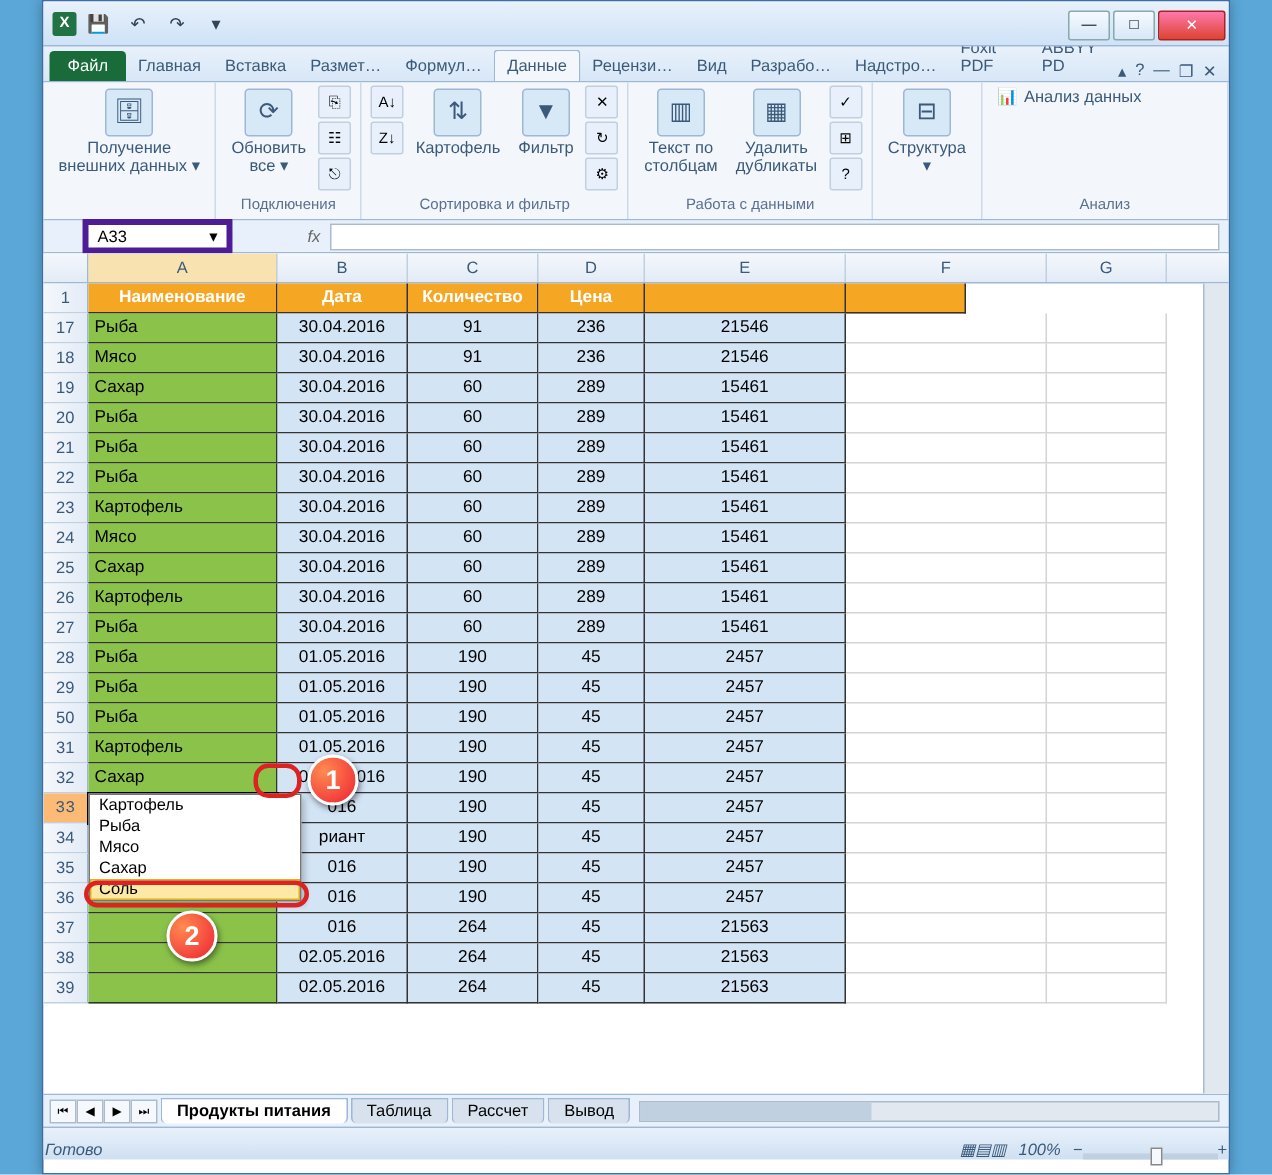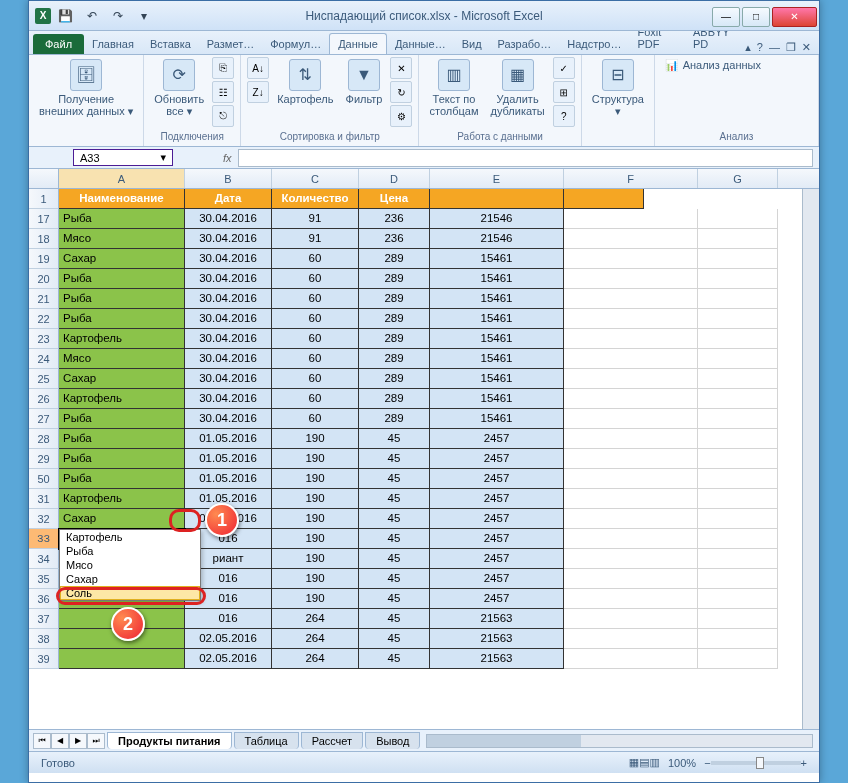--- a/index.html
+++ b/index.html
@@ -20,21 +20,21 @@
 .help-tabs { margin-left: auto; display: flex; gap: 6px; padding-right: 8px; color: #3b5a7a; font-size: 11px; }
 .ribbon { height: 92px; background: #f3f7fc; border-bottom: 1px solid #9db7d4; display: flex; font-size: 11px; }
 .rgroup { border-right: 1px solid #cdd9e8; padding: 2px 6px; display: flex; flex-direction: column; justify-content: space-between; }
 .rgroup-label { text-align: center; color: #5a7090; font-size: 10px; padding-bottom: 2px; }
 .rgroup-body { display: flex; gap: 4px; align-items: flex-start; flex: 1; }
 .big-btn { display: flex; flex-direction: column; align-items: center; gap: 2px; padding: 2px 4px; text-align: center; line-height: 1.1; color: #3b5a7a; }
 .big-icon { width: 32px; height: 32px; background: #d7e8f7; border: 1px solid #9db7d4; border-radius: 3px; display: flex; align-items: center; justify-content: center; font-size: 16px; }
 .small-btns { display: flex; flex-direction: column; gap: 2px; }
 .small-btn { width: 22px; height: 22px; background: #e8f1fb; border: 1px solid #c0d0e0; border-radius: 2px; font-size: 10px; display: flex; align-items: center; justify-content: center; }
 .namebox-row { height: 22px; background: #e8f1fb; border-bottom: 1px solid #9db7d4; display: flex; align-items: center; font-size: 11px; }
-.namebox { width: 100px; margin-left: 44px; background: #fff; border: 1px solid #4c1d95; padding: 1px 6px; display: flex; justify-content: space-between; align-items: center; }
+.namebox { width: 100px; margin-left: 26px; background: #fff; border: 4px solid #4c1d95; padding: 1px 6px; display: flex; justify-content: space-between; align-items: center; }
 .fx-label { margin-left: 50px; font-style: italic; color: #666; }
 .formula-bar { flex: 1; background: #fff; border: 1px solid #abc; margin: 0 6px; height: 18px; }
 .grid-area { position: relative; height: 560px; overflow: hidden; background: #fff; }
 .col-headers { display: flex; height: 20px; background: linear-gradient(#f5f8fc,#e2ebf6); border-bottom: 1px solid #9db7d4; }
 .corner { width: 30px; border-right: 1px solid #9db7d4; background: linear-gradient(#f5f8fc,#e2ebf6); }
 .colh { border-right: 1px solid #c0d0e0; text-align: center; font-size: 11px; color: #3b5a7a; line-height: 20px; }
 .colh.sel { background: #f8e2b0; }
 .cA{width:126px}.cB{width:87px}.cC{width:87px}.cD{width:71px}.cE{width:134px}.cF{width:134px}.cG{width:80px}
 .rows { position: relative; }
 .row { display: flex; height: 20px; }
@@ -54,55 +54,54 @@
 .callout { position: absolute; width: 34px; height: 34px; border-radius: 50%; background: radial-gradient(circle at 30% 30%, #ff8a50, #e23); border: 2px solid #fff; box-shadow: 1px 2px 4px rgba(0,0,0,.5); color: #fff; font-size: 18px; font-weight: bold; display: flex; align-items: center; justify-content: center; z-index: 10; }
 .callout-ring { position: absolute; border: 3px solid #d22; border-radius: 10px; z-index: 9; }
 .sheet-tabs { height: 22px; background: #e8f1fb; border-top: 1px solid #9db7d4; display: flex; align-items: center; font-size: 11px; }
 .nav-btns { display: flex; margin-left: 4px; }
 .nav-btn { width: 18px; height: 16px; border: 1px solid #abc; background: #f5f8fc; font-size: 8px; display: flex; align-items: center; justify-content: center; }
 .sheet-tab { padding: 2px 10px; background: #fff; border: 1px solid #9db7d4; border-bottom: none; margin-left: 2px; border-radius: 0 0 4px 4px; }
 .sheet-tab.active { background: #fff; font-weight: bold; text-align: right; }
 .sheet-tab.inactive { background: #d7e2ee; }
 .hscroll { flex: 1; margin: 0 6px; height: 14px; background: #e2e8f0; border: 1px solid #abc; position: relative; }
 .hscroll-thumb { position: absolute; left: 0; width: 40%; height: 100%; background: #c0d0e0; }
-.statusbar { height: 22px; background: linear-gradient(#e8f1fb,#cfe0f2); border-top: 1px solid #9db7d4; display: flex; align-items: center; font-size: 11px; color: #3b5a7a; padding: 0 12px; }
+.statusbar { height: 22px; background: linear-gradient(#e8f1fb,#cfe0f2); border-top: 1px solid #9db7d4; display: flex; align-items: flex-end; font-size: 11px; color: #3b5a7a; padding: 0 1px; font-style: italic; }
 .statusbar .spacer { flex: 1; }
 .zoom-slider { width: 90px; height: 4px; background: #c0d0e0; position: relative; }
 .zoom-thumb { position: absolute; left: 50%; top: -4px; width: 8px; height: 12px; background: #f5f8fc; border: 1px solid #888; }
 .vscroll { position: absolute; right: 0; top: 20px; bottom: 0; width: 17px; background: #e2e8f0; border-left: 1px solid #abc; }
 </style>
 </head>
 <body>
 
 <div class="window">
 
   <div class="titlebar">
     <div class="tb-left">
       <div class="excel-icon">X</div>
       <div class="qat-btn">💾</div>
       <div class="qat-btn">↶</div>
       <div class="qat-btn">↷</div>
       <div class="qat-btn">▾</div>
     </div>
-    <div class="title-text">Ниспадающий список.xlsx - Microsoft Excel</div>
     <div class="win-controls">
       <div class="win-btn">—</div>
       <div class="win-btn">□</div>
       <div class="win-btn win-close">✕</div>
     </div>
   </div>
 
   <div class="ribbon-tabs">
     <div class="file-tab">Файл</div>
     <div class="rtab">Главная</div>
     <div class="rtab">Вставка</div>
     <div class="rtab">Размет…</div>
     <div class="rtab">Формул…</div>
     <div class="rtab active">Данные</div>
-    <div class="rtab">Данные…</div>
+    <div class="rtab">Рецензи…</div>
     <div class="rtab">Вид</div>
     <div class="rtab">Разрабо…</div>
     <div class="rtab">Надстро…</div>
     <div class="rtab">Foxit PDF</div>
     <div class="rtab">ABBYY PD</div>
     <div class="help-tabs">
       <span>▴</span>
       <span>?</span>
       <span>—</span>
       <span>❐</span>

